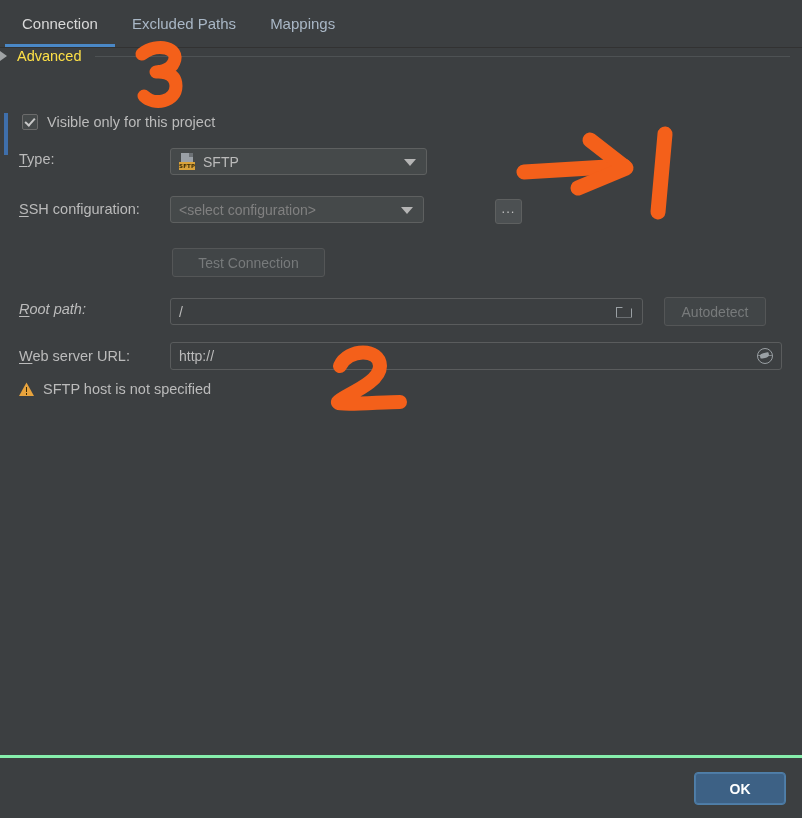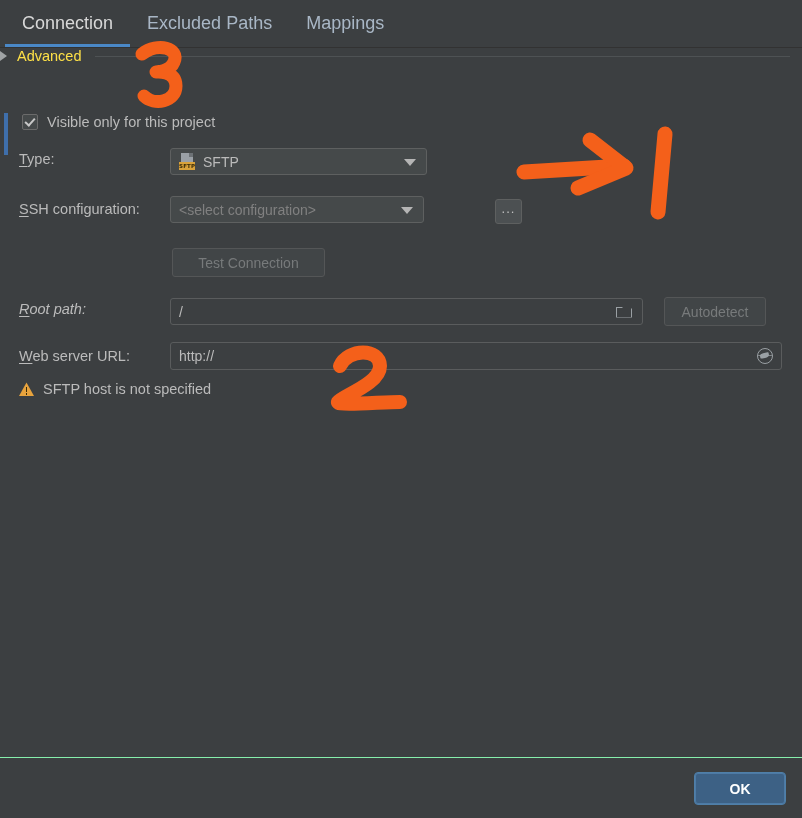--- a/index.html
+++ b/index.html
@@ -41,21 +41,21 @@
     height: 47px;
     display: flex;
     align-items: center;
   }
   .tab {
     position: relative;
     padding: 0 17px;
     height: 47px;
     display: flex;
     align-items: center;
-    font-size: 18px;
+    font-size: 15px;
     color: #a9b7c6;
     cursor: default;
     white-space: nowrap;
   }
   .tab.active { color: #d8d8d8; }
   .tab.active::after {
     content: "";
     position: absolute;
     left: 0;
     right: 0;
@@ -303,21 +303,21 @@
     background: #4e5254;
     margin-left: 13px;
     margin-right: 12px;
   }
 
   
   .footer {
     position: absolute;
     left: 0; right: 0; bottom: 0;
     height: 60px;
-    border-top: 1px solid #86efac;
+    border-top: 3px solid #86efac;
     background: #3c3f41;
   }
   .footer .btns {
     position: absolute;
     right: 16px;
     top: 14px;
     display: flex;
     gap: 12px;
   }
   .btn-ok {

